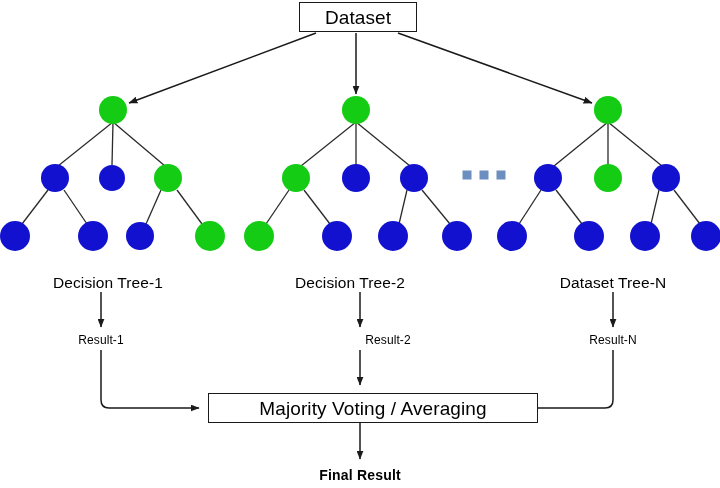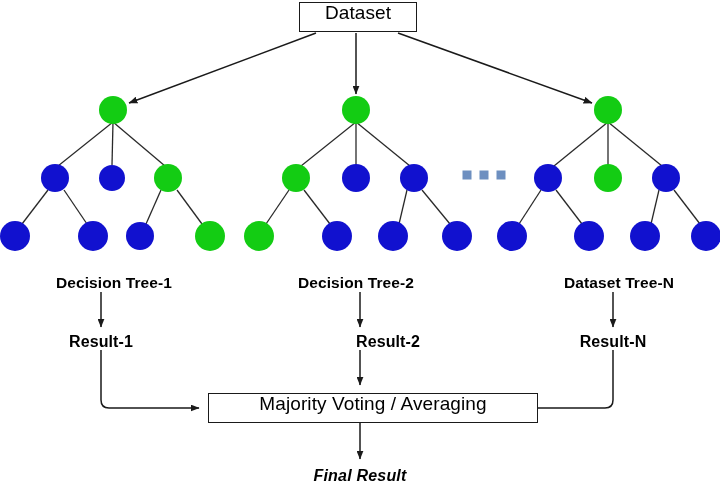--- a/index.html
+++ b/index.html
@@ -31,20 +31,21 @@
     height: 488px;
     display: block;
   }
   
   .box {
     position: absolute;
     box-sizing: border-box;
     background: #ffffff;
     border: 1.6px solid #1a1a1a;
     display: flex;
+    align-items: center;
     justify-content: center;
     white-space: nowrap;
   }
   #dataset-box {
     left: 299px;
     top: 2px;
     width: 118px;
     height: 30px;
     font-size: 19px;
     line-height: 1;
@@ -61,34 +62,32 @@
   }
   
   .label {
     position: absolute;
     white-space: nowrap;
     line-height: 1;
     transform: translateX(-50%);
   }
   .label.tree-label {
     font-size: 15.5px;
-    font-weight: bold;
-    letter-spacing: 0.1px;
-    margin-left: 6px;
+    font-weight: normal;
+    letter-spacing: 0.1px;
   }
   .label.result-label {
-    font-size: 16px;
-    font-weight: bold;
+    font-size: 12px;
+    font-weight: normal;
     letter-spacing: 0.1px;
   }
   .label.final-label {
-    font-size: 16px;
+    font-size: 14px;
     font-weight: bold;
     letter-spacing: 0.2px;
-    font-style: italic;
   }
   
   .node {
     position: absolute;
     border-radius: 50%;
     transform: translate(-50%, -50%);
   }
   .node.green { background: #13cc13; }
   .node.blue  { background: #1111cf; }
   

